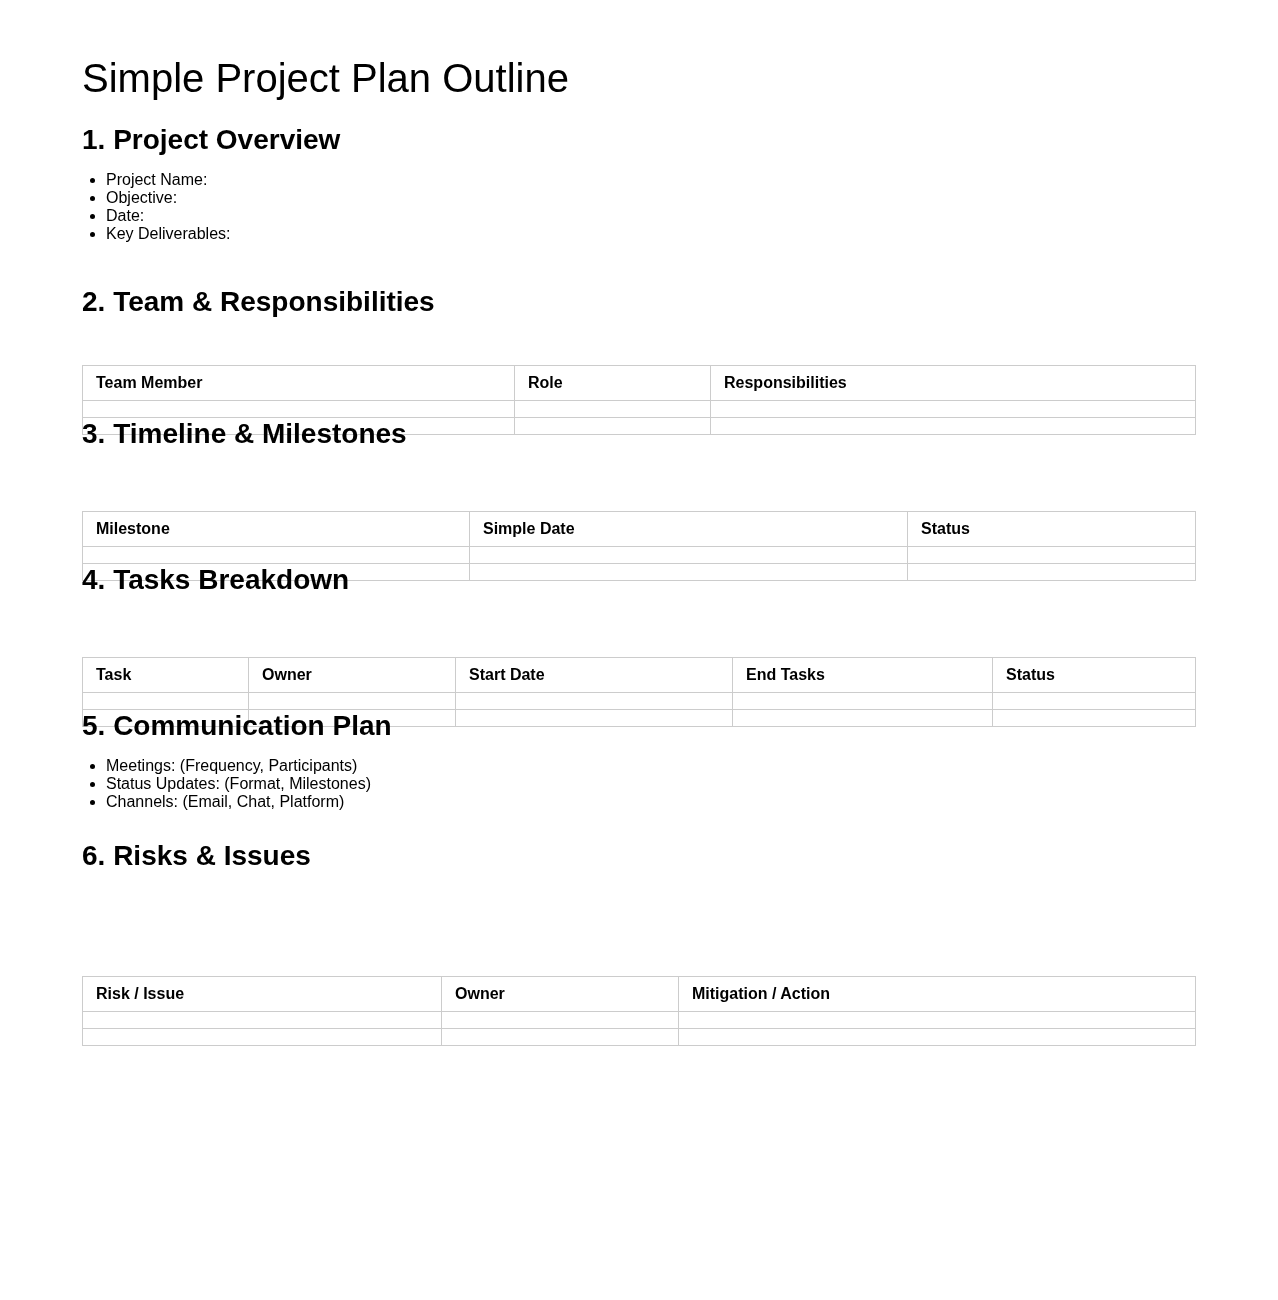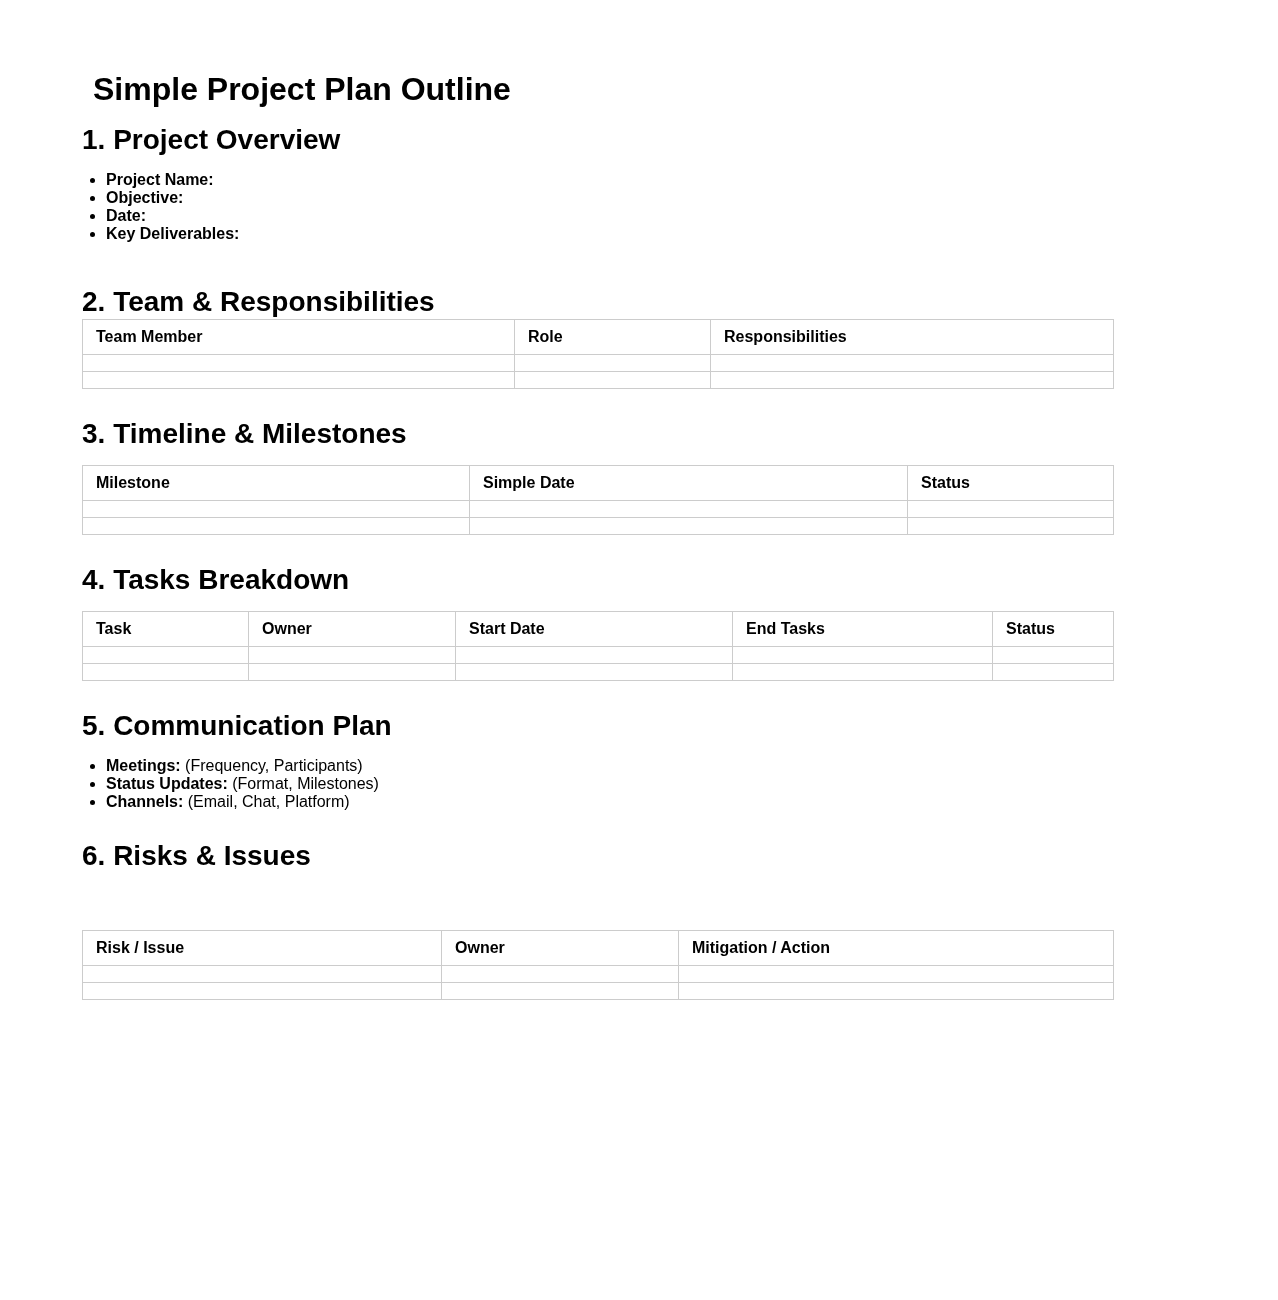--- a/index.html
+++ b/index.html
@@ -1,22 +1,22 @@
 <!DOCTYPE html>
 <html><head>
 <meta charset="utf-8">
 <style>
   html, body { margin:0; padding:0; background:#fff; }
   body { width:1278px; height:1300px; font-family:"Liberation Sans", sans-serif; color:#000; }
   .page { position:relative; padding:58px 82px 0 82px; }
-  h1 { font-size:32px; font-weight:bold; margin:11px; line-height:40px; }
+  h1 { font-size:40px; font-weight:normal; margin:0; line-height:40px; }
   h2 { font-size:28px; font-weight:bold; margin:0; line-height:28px; position:absolute; left:82px; }
   ul { margin:0; padding-left:24px; position:absolute; left:82px; font-size:16px; line-height:18px; }
-  li b { font-weight:bold; }
-  table { position:absolute; left:82px; width:1032px; border-collapse:collapse; font-size:16px; }
+  li b { font-weight:normal; }
+  table { position:absolute; left:82px; width:1114px; border-collapse:collapse; font-size:16px;margin-top:46px; }
   td, th { border:1px solid #ccc; text-align:left; padding:0 13px; }
   th { height:34px; font-weight:bold; }
   td { height:16px; }
 </style>
 </head>
 <body>
 
 <div class="page">
   <h1>Simple Project Plan Outline</h1>
 

